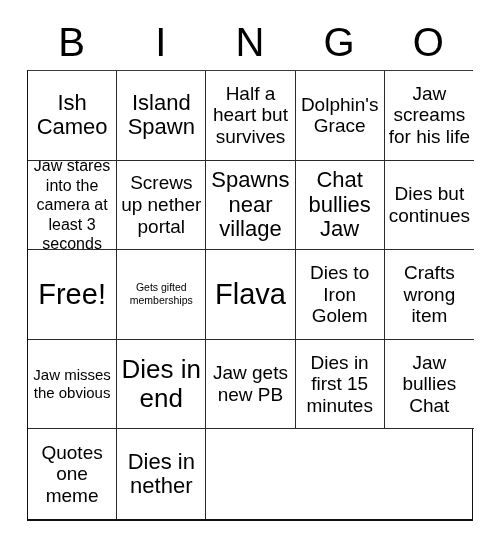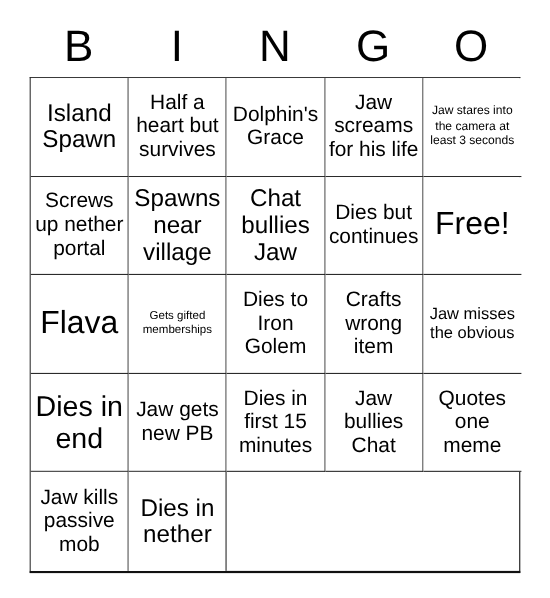--- a/index.html
+++ b/index.html
@@ -77,38 +77,41 @@
     word-wrap: break-word;
     hyphens: none;
   }
 
   
   .size-xxl .cell-text { font-size: 29px; line-height: 1.08; }
   .size-xl  .cell-text { font-size: 26px; line-height: 1.10; }
   .size-lg  .cell-text { font-size: 22px; line-height: 1.12; }
   .size-md  .cell-text { font-size: 19px; line-height: 1.14; }
   .size-sm  .cell-text { font-size: 15px; line-height: 1.18; }
-  .size-xs  .cell-text { font-size: 11px; line-height: 1.22; }
+  .size-xs  .cell-text { font-size: 16px; line-height: 1.22; }
   .size-xxs .cell-text { font-size: 10.5px; line-height: 1.24; }
 </style>
 </head>
 <body>
 
 <div id="bingo-card">
 
   <div id="bingo-header">
     <div class="header-letter">B</div>
     <div class="header-letter">I</div>
     <div class="header-letter">N</div>
     <div class="header-letter">G</div>
     <div class="header-letter">O</div>
   </div>
 
   <div id="bingo-grid">
 
+  <div class="bingo-cell size-lg">
+        <span class="cell-text">Ish Cameo</span>
+      </div>
       <div class="bingo-cell size-lg">
         <span class="cell-text">Island Spawn</span>
       </div>
       <div class="bingo-cell size-md">
         <span class="cell-text">Half a heart but survives</span>
       </div>
       <div class="bingo-cell size-md">
         <span class="cell-text">Dolphin's Grace</span>
       </div>
       <div class="bingo-cell size-md">
@@ -125,25 +128,25 @@
       </div>
       <div class="bingo-cell size-lg">
         <span class="cell-text">Chat bullies Jaw</span>
       </div>
       <div class="bingo-cell size-md">
         <span class="cell-text">Dies but continues</span>
       </div>
       <div class="bingo-cell size-xxl">
         <span class="cell-text">Free!</span>
       </div>
+      <div class="bingo-cell size-xxs">
+        <span class="cell-text">Gets gifted memberships</span>
+      </div>
       <div class="bingo-cell size-xxl">
         <span class="cell-text">Flava</span>
-      </div>
-      <div class="bingo-cell size-xxs">
-        <span class="cell-text">Gets gifted memberships</span>
       </div>
       <div class="bingo-cell size-md">
         <span class="cell-text">Dies to Iron Golem</span>
       </div>
       <div class="bingo-cell size-md">
         <span class="cell-text">Crafts wrong item</span>
       </div>
       <div class="bingo-cell size-sm">
         <span class="cell-text">Jaw misses the obvious</span>
       </div>
@@ -155,21 +158,18 @@
       </div>
       <div class="bingo-cell size-md">
         <span class="cell-text">Dies in first 15 minutes</span>
       </div>
       <div class="bingo-cell size-md">
         <span class="cell-text">Jaw bullies Chat</span>
       </div>
       <div class="bingo-cell size-md">
         <span class="cell-text">Quotes one meme</span>
       </div>
-      <div class="bingo-cell size-md">
-        <span class="cell-text">Jaw kills passive mob</span>
-      </div>
       <div class="bingo-cell size-lg">
         <span class="cell-text">Dies in nether</span>
       </div>
     </div>
 
 </div>
 
 </body></html>

